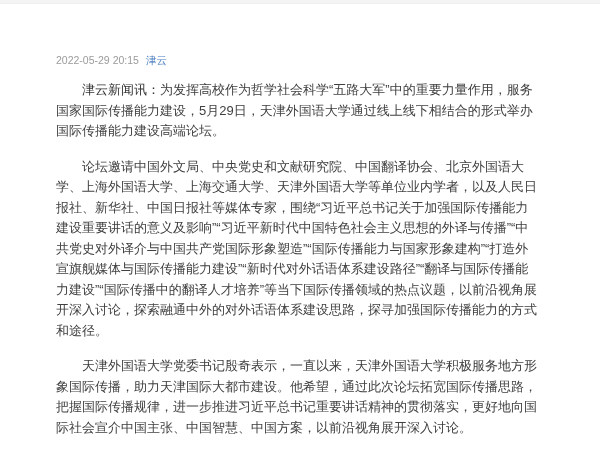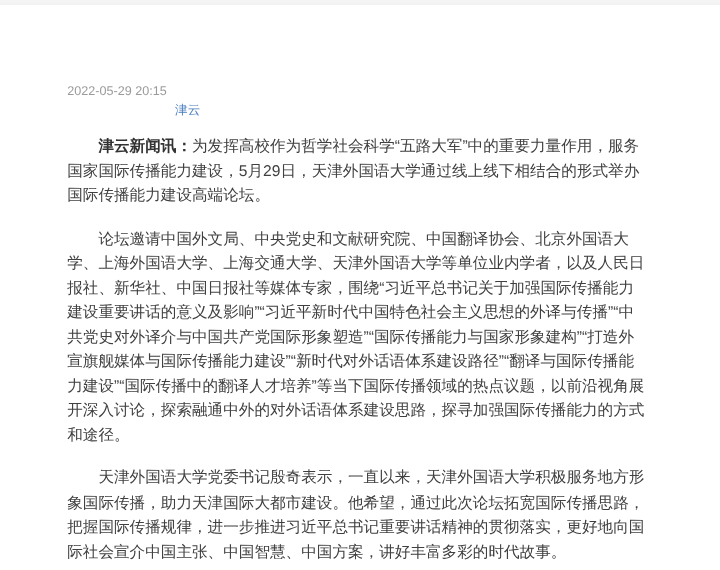--- a/index.html
+++ b/index.html
@@ -37,47 +37,46 @@
     line-height: 13px;
     color: #9b9b9b;
     display: flex;
     align-items: center;
   }
   .meta-source {
     color: #4a7ebf;
     margin-left: 7px;
     text-decoration: none;
     cursor: pointer;
-    margin-top: 32px;
   }
   .para {
     margin: 0 0 15px 0;
     font-size: 13px;
     line-height: 20.5px;
     color: #404040;
     text-indent: 2em;
     word-break: break-word;
   }
   .para .lead {
-    font-weight: bold;
+    font-weight: normal;
     color: #333333;
   }
 </style>
 </head>
 <body>
 
 <div class="top-bar"></div>
 
 <div class="article">
 
 
   <div class="meta-row">
     <span class="meta-date">2022-05-29 20:15</span>
     <a class="meta-source">津云</a>
   </div>
 
   <p class="para"><span class="lead">津云新闻讯：</span><span>为发挥高校作为哲学社会科学“五路大军”中的重要力量作用，服务国家国际传播能力建设，5月29日，天津外国语大学通过线上线下相结合的形式举办国际传播能力建设高端论坛。</span></p>
 
   <p class="para"><span class="lead"></span><span>论坛邀请中国外文局、中央党史和文献研究院、中国翻译协会、北京外国语大学、上海外国语大学、上海交通大学、天津外国语大学等单位业内学者，以及人民日报社、新华社、中国日报社等媒体专家，围绕“习近平总书记关于加强国际传播能力建设重要讲话的意义及影响”“习近平新时代中国特色社会主义思想的外译与传播”“中共党史对外译介与中国共产党国际形象塑造”“国际传播能力与国家形象建构”“打造外宣旗舰媒体与国际传播能力建设”“新时代对外话语体系建设路径”“翻译与国际传播能力建设”“国际传播中的翻译人才培养”等当下国际传播领域的热点议题，以前沿视角展开深入讨论，探索融通中外的对外话语体系建设思路，探寻加强国际传播能力的方式和途径。</span></p>
 
-  <p class="para"><span class="lead"></span><span>天津外国语大学党委书记殷奇表示，一直以来，天津外国语大学积极服务地方形象国际传播，助力天津国际大都市建设。他希望，通过此次论坛拓宽国际传播思路，把握国际传播规律，进一步推进习近平总书记重要讲话精神的贯彻落实，更好地向国际社会宣介中国主张、中国智慧、中国方案，讲好丰富多彩的时代故事。</span></p>
+  <p class="para"><span class="lead"></span><span>天津外国语大学党委书记殷奇表示，一直以来，天津外国语大学积极服务地方形象国际传播，助力天津国际大都市建设。他希望，通过此次论坛拓宽国际传播思路，把握国际传播规律，进一步推进习近平总书记重要讲话精神的贯彻落实，更好地向国际社会宣介中国主张、中国智慧、中国方案，以前沿视角展开深入讨论。</span></p>
 
 </div>
 
 </body></html>

